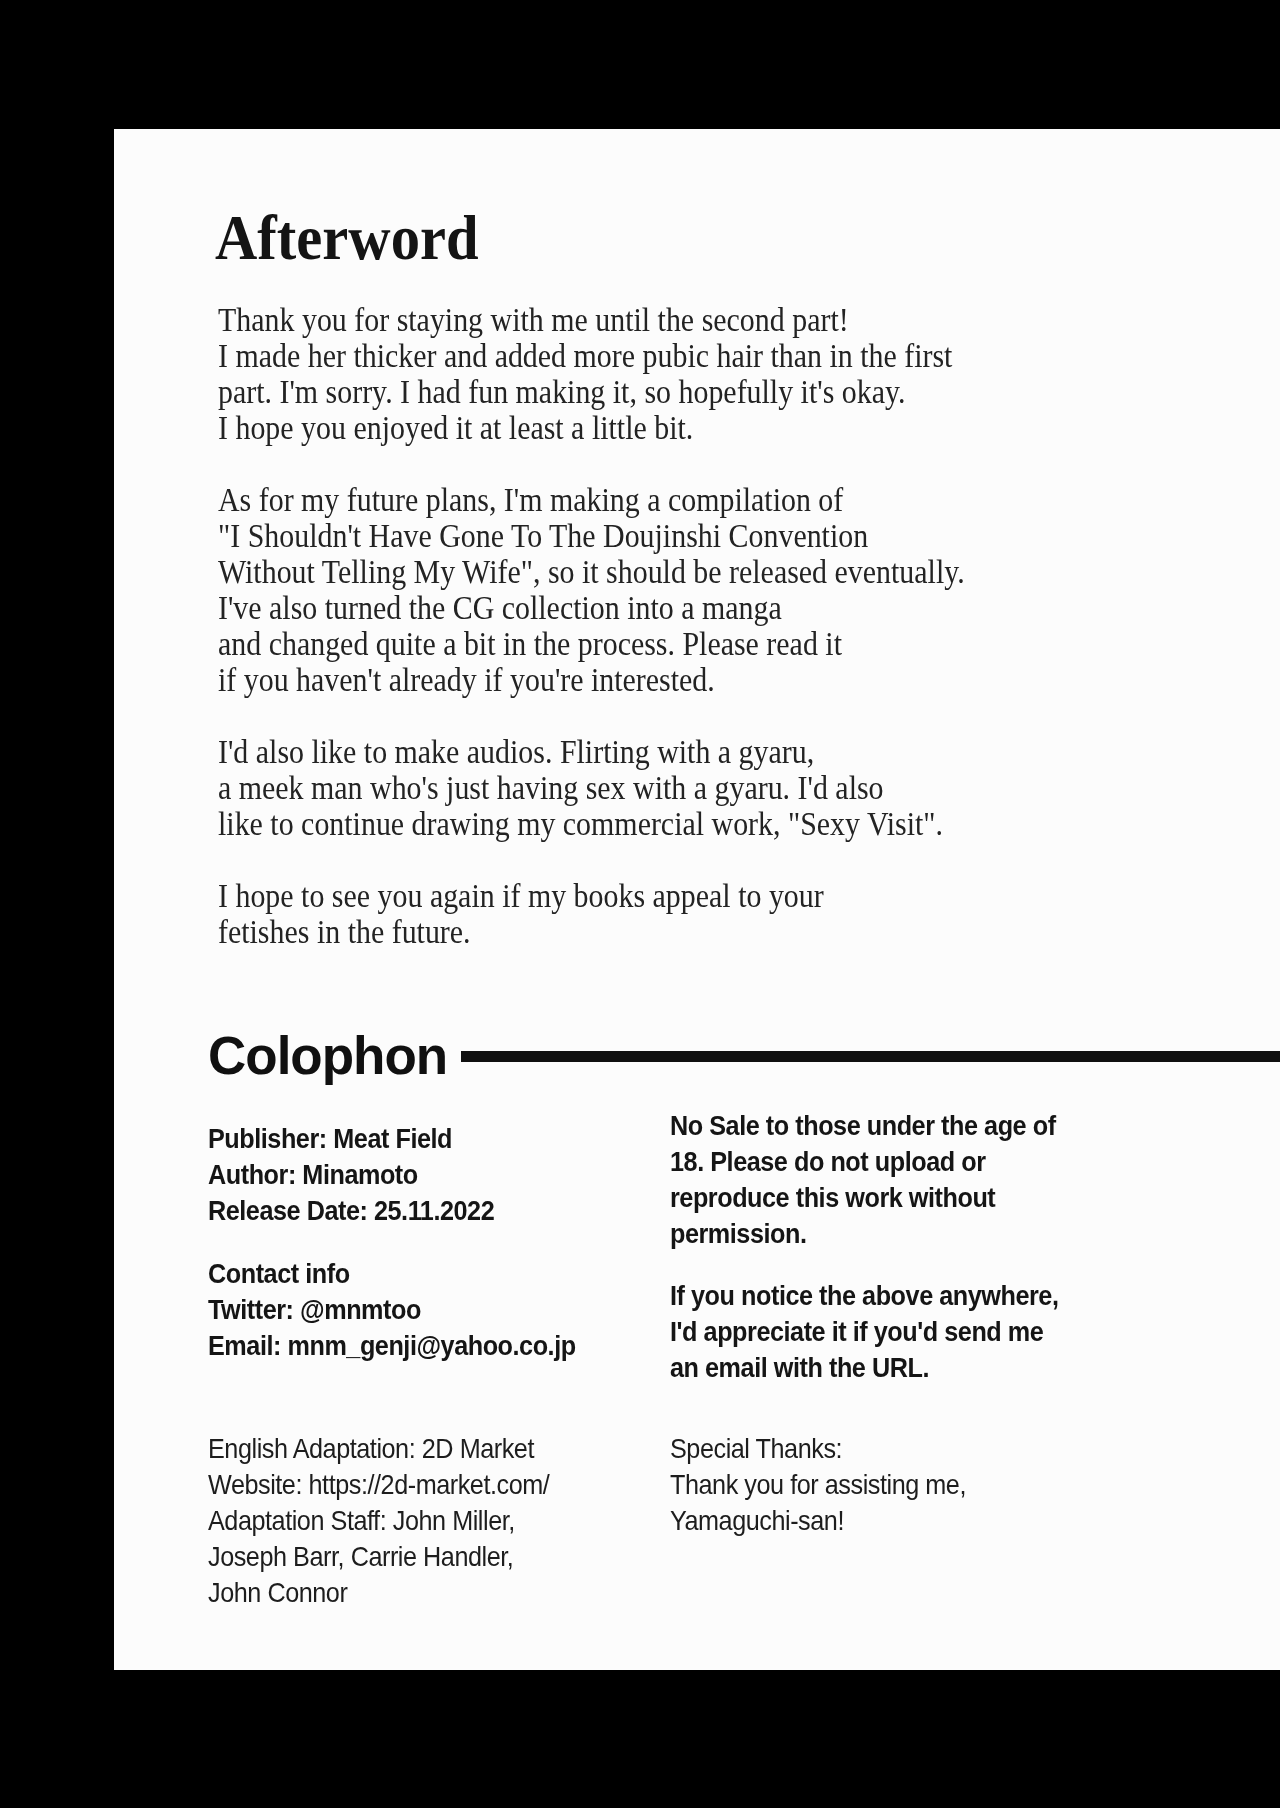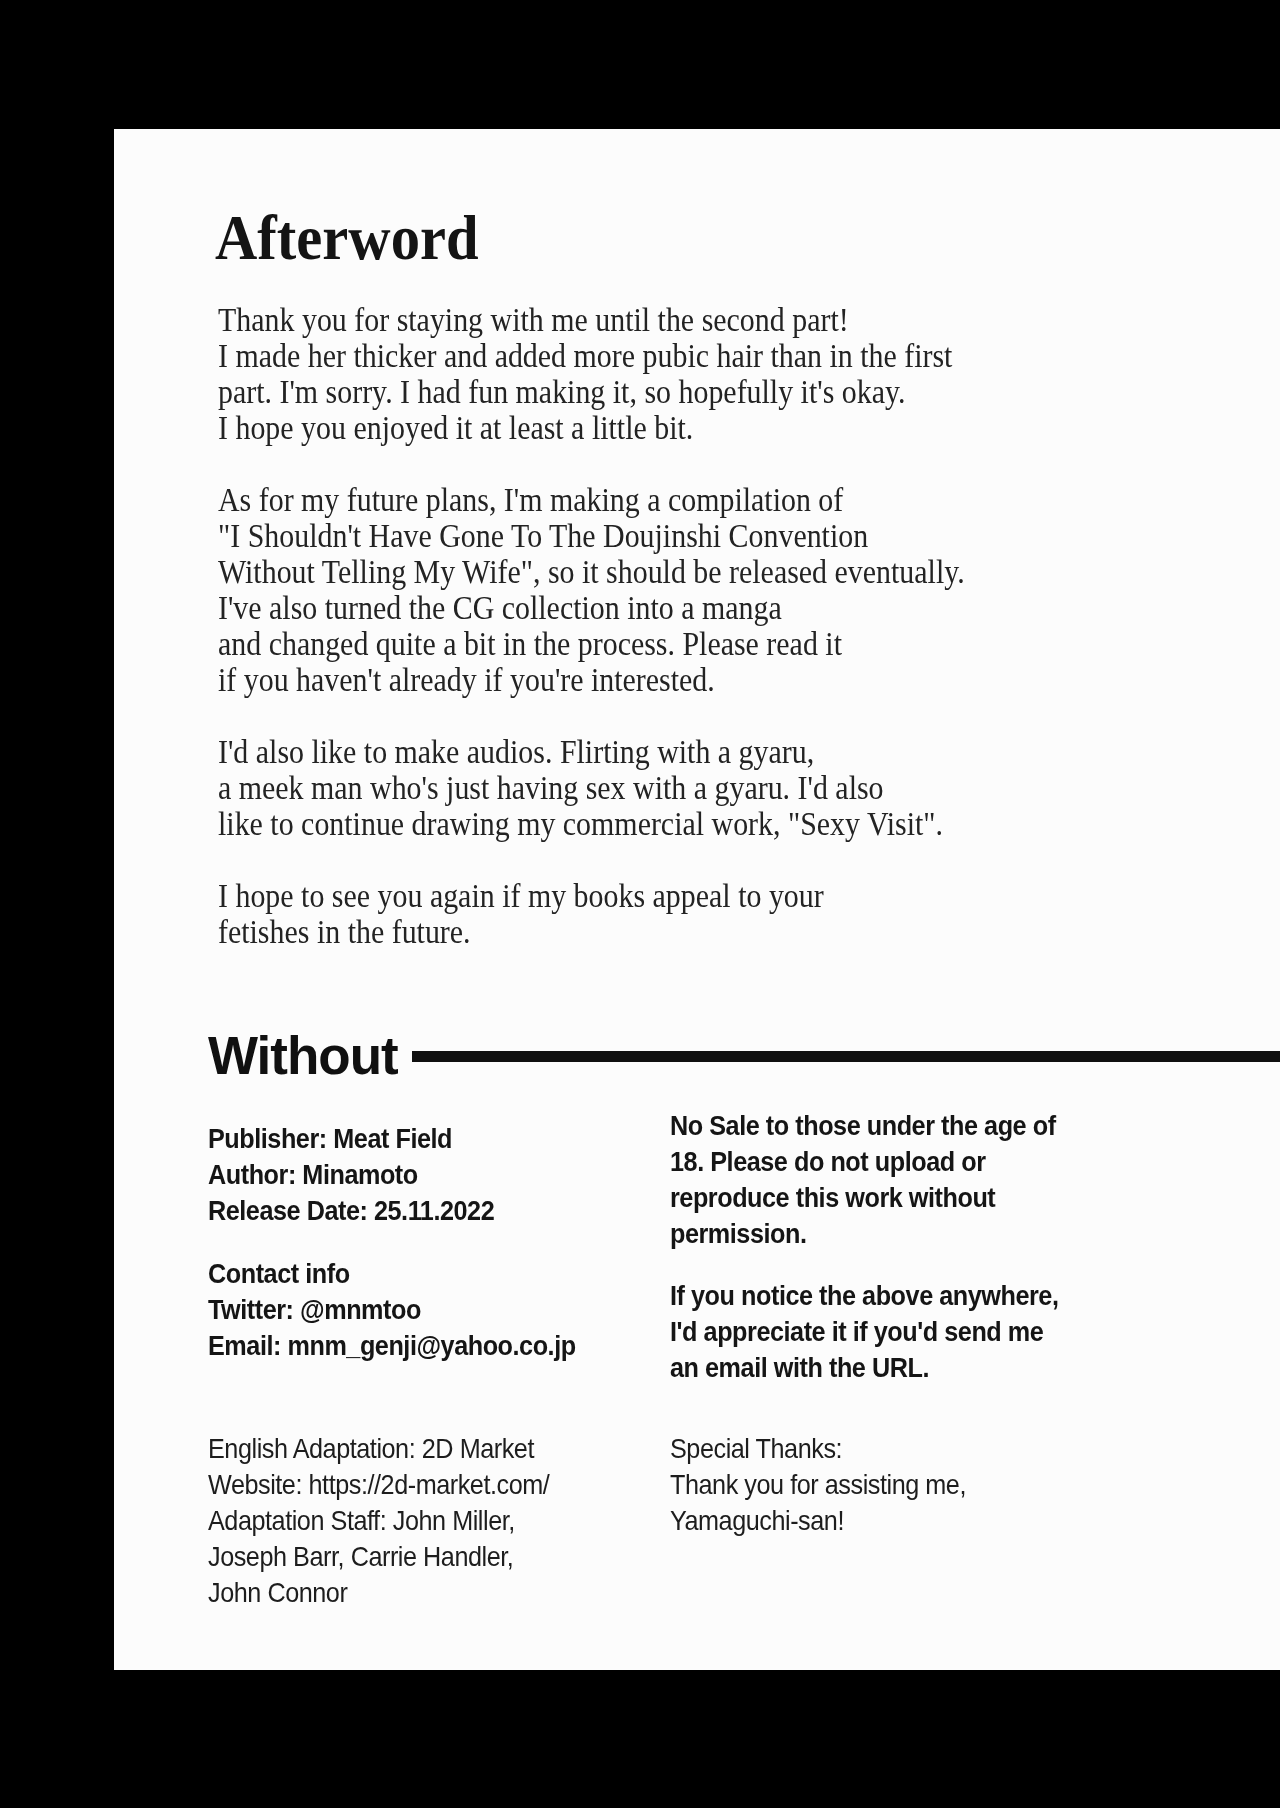--- a/index.html
+++ b/index.html
@@ -122,21 +122,21 @@
 and changed quite a bit in the process. Please read it
 if you haven't already if you're interested.</p>
       <p>I'd also like to make audios. Flirting with a gyaru,
 a meek man who's just having sex with a gyaru. I'd also
 like to continue drawing my commercial work, "Sexy Visit".</p>
       <p>I hope to see you again if my books appeal to your
 fetishes in the future.</p>
     </div>
 
     <div class="colophon-heading-row">
-      <h2 class="colophon-title">Without</h2>
+      <h2 class="colophon-title">Colophon</h2>
       <div class="colophon-rule"></div>
     </div>
 
     <p class="colo-block colo-bold col-left block-publisher">Publisher: Meat Field
 Author: Minamoto
 Release Date: 25.11.2022</p>
 
     <p class="colo-block colo-bold col-left block-contact">Contact info
 Twitter: @mnmtoo
 Email: mnm_genji@yahoo.co.jp</p>

